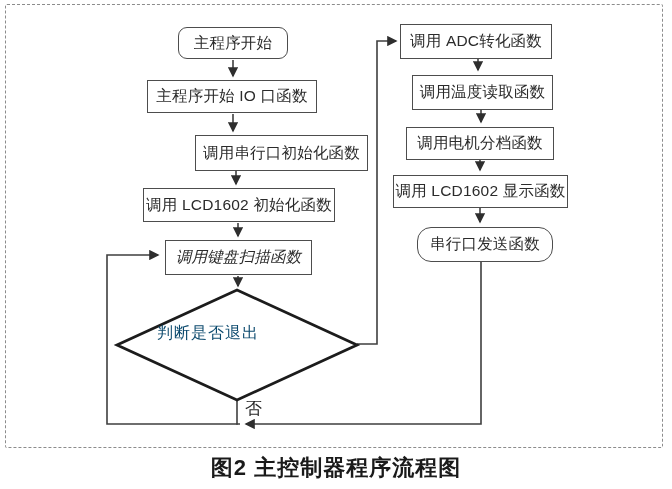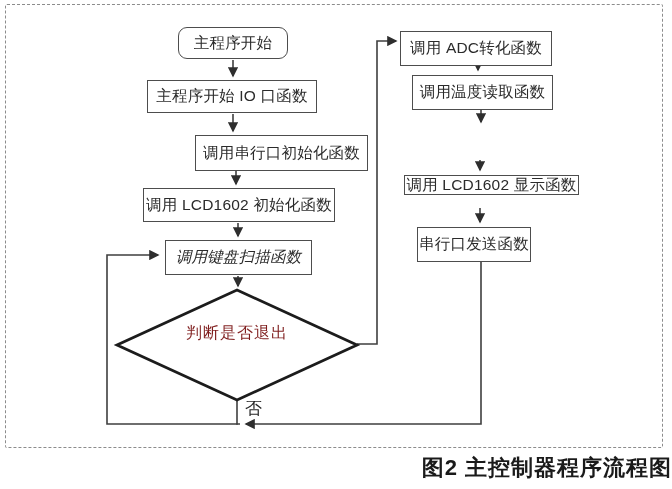--- a/index.html
+++ b/index.html
@@ -14,41 +14,41 @@
   }
   .node{
     position:absolute;display:flex;align-items:center;justify-content:center;
     background:#fff;border:1.5px solid #4d4d4d;box-sizing:border-box;
     font-size:15.5px;color:#2b2b2b;white-space:nowrap;z-index:3;
     letter-spacing:0.2px;
   }
   .node.rounded{border-radius:9px;}
   #connector-layer{position:absolute;left:0;top:0;z-index:2;}
   #decision-label{
-    position:absolute;left:157px;top:320px;width:160px;text-align:center;
-    font-size:16px;line-height:25px;color:#7f1d1d;z-index:3;letter-spacing:1px;
+    position:absolute;left:157px;top:320px;width:160px;
+    font-size:16px;line-height:25px;color:#0c4a6e;z-index:3;letter-spacing:1px;
   }
   #no-label{
     position:absolute;left:245px;top:397px;font-size:17px;color:#1f1f1f;z-index:3;
   }
   #caption{
-    position:absolute;left:0;top:453px;width:672px;text-align:right;
+    position:absolute;left:0;top:453px;width:672px;text-align:center;
     font-size:22px;font-weight:bold;color:#1a1a1a;letter-spacing:1px;
   }
   
   #n-start{left:178px;top:27px;width:110px;height:32px;align-items:center;}
   #n-initio{left:147px;top:80px;width:170px;height:33px;}
   #n-serialinit{left:150px;top:135px;width:173px;height:36px;margin-left:45px;}
   #n-lcdinit{left:143px;top:188px;width:192px;height:34px;}
   #n-keyscan{left:165px;top:240px;width:147px;height:35px;font-style:italic;}
-  #n-adc{left:400px;top:24px;width:152px;height:35px;margin-top:7px;}
+  #n-adc{left:400px;top:24px;width:152px;height:35px;}
   #n-temp{left:412px;top:75px;width:141px;height:35px;text-align:right;}
   #n-motor{left:406px;top:127px;width:148px;height:33px;}
-  #n-lcddisp{left:404px;top:175px;width:175px;height:20px;}
-  #n-serialsend{left:417px;top:227px;width:114px;height:35px;}
+  #n-lcddisp{left:393px;top:175px;width:175px;height:33px;}
+  #n-serialsend{left:417px;top:227px;width:136px;height:35px;border-radius:14px;}
 </style>
 </head>
 <body>
 
 <div id="figure">
 
   <div id="dashed-frame"></div>
 
   <svg id="connector-layer" width="672" height="489" viewBox="0 0 672 489">
     <defs>
@@ -96,20 +96,23 @@
   <div class="node" id="n-keyscan">
     <span>调用键盘扫描函数</span>
   </div>
 
   <div class="node" id="n-adc">
     <span>调用 ADC转化函数</span>
   </div>
   <div class="node" id="n-temp">
     <span>调用温度读取函数</span>
   </div>
+  <div class="node" id="n-motor">
+    <span>调用电机分档函数</span>
+  </div>
   <div class="node" id="n-lcddisp">
     <span>调用 LCD1602 显示函数</span>
   </div>
   <div class="node" id="n-serialsend">
     <span>串行口发送函数</span>
   </div>
 
   <div id="decision-label">
     <div>判断是否退出</div>
   </div>

